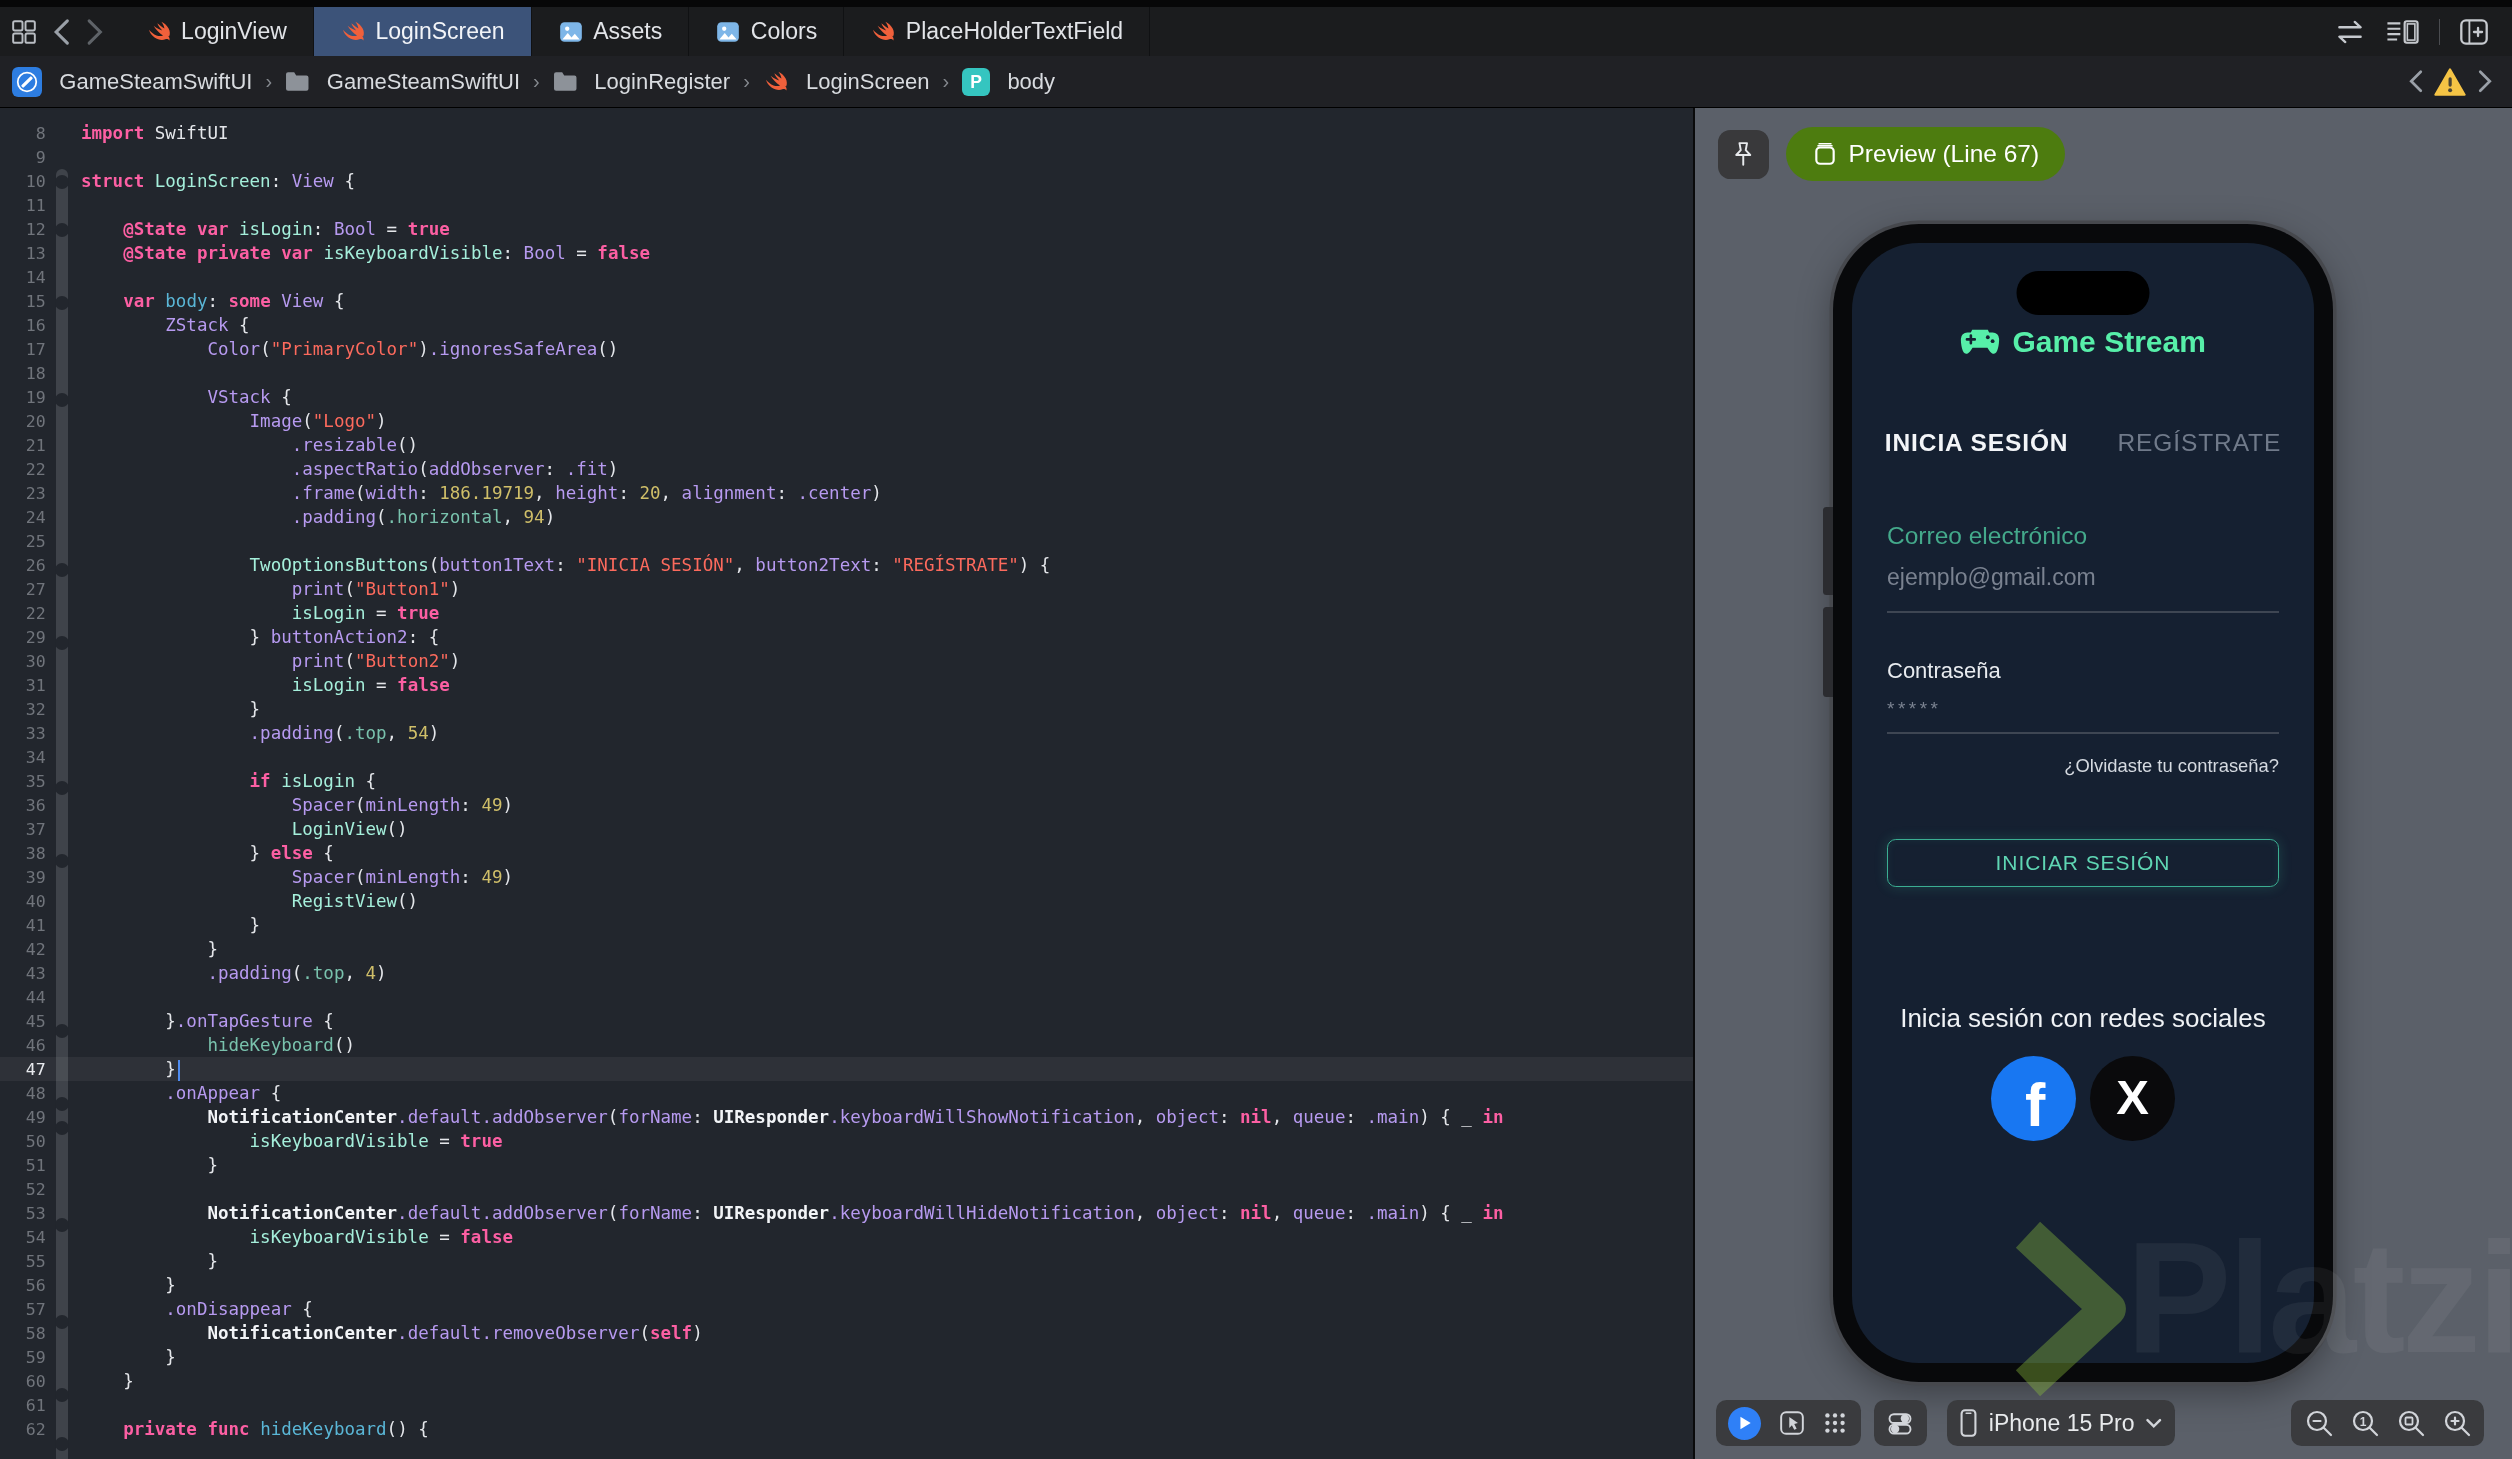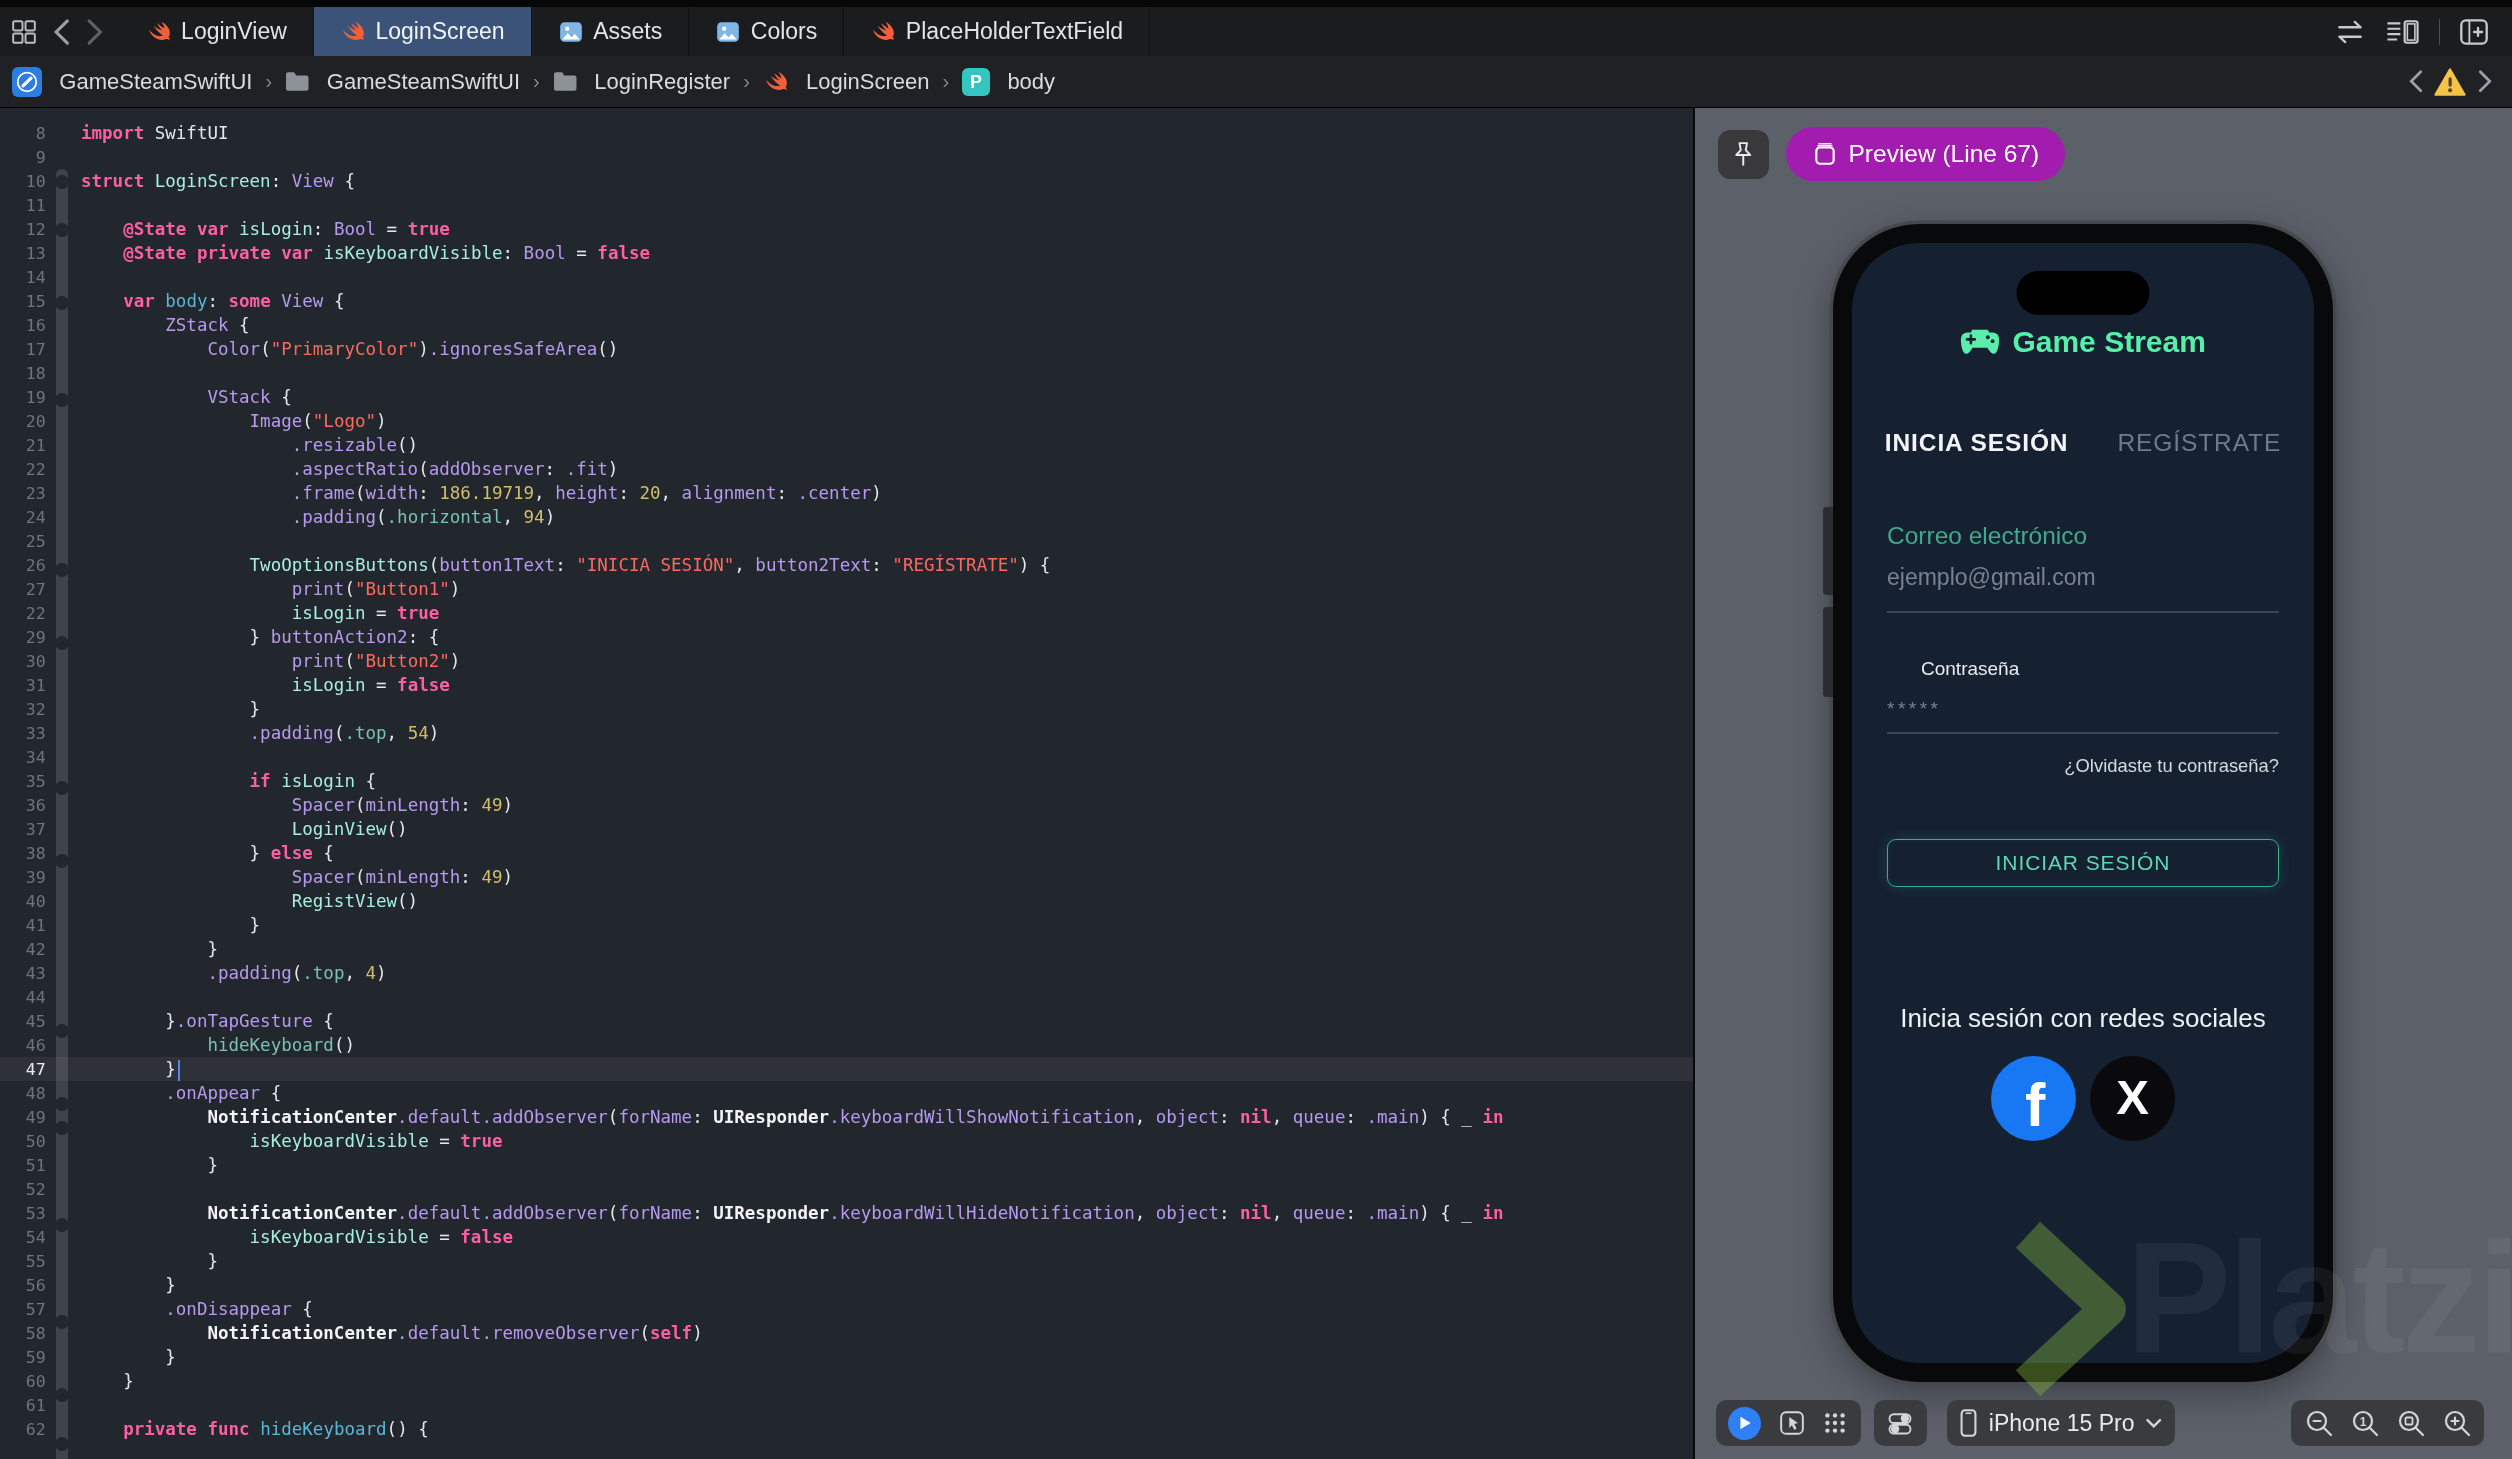--- a/index.html
+++ b/index.html
@@ -36,38 +36,38 @@
   .tok-n{color:#D0BF69;}
   .tok-fn{color:#79C2AD;}
   .tok-d{color:#5AB6D6;}
   .tok-w{color:#F2F4F7;font-weight:bold;}
   .caret{display:inline-block;width:2.6px;height:21px;background:#4f8cf0;vertical-align:middle;margin-left:1.8px;}
   .fold-ribbon{position:absolute;left:56px;width:12.3px;top:61px;bottom:0;background:#3f434a;border-radius:6.1px 6.1px 0 0;z-index:0;}
   .notch{position:absolute;left:55px;width:14px;height:14px;border-radius:50%;background:#22262d;z-index:2;}
   
   .preview{position:absolute;top:108px;left:1693px;right:0;bottom:0;background:#5b6069;border-left:2.6px solid #0a0a0b;overflow:hidden;}
   .pin-btn{position:absolute;left:23px;top:22px;width:51px;height:49px;border-radius:12.3px;background:#39393b;display:flex;align-items:center;justify-content:center;}
-  .preview-capsule{position:absolute;left:91px;top:19px;height:54px;border-radius:28px;background:#a21caf;color:#fff;display:flex;align-items:center;gap:10.5px;padding:0 26px;font-size:24.5px;}
+  .preview-capsule{position:absolute;left:91px;top:19px;height:54px;border-radius:28px;background:#4d7c0f;color:#fff;display:flex;align-items:center;gap:10.5px;padding:0 26px;font-size:24.5px;}
   
   .phone{position:absolute;left:138px;top:116px;width:500px;height:1158px;border-radius:86px;background:#08090b;box-shadow:0 0 0 3.5px #46484d,0 10.5px 35px rgba(0,0,0,.35);}
   .side-btn{position:absolute;left:-10.5px;width:10.5px;background:#2b2c30;border-radius:3.5px 0 0 3.5px;}
   .vol1{top:283px;height:88px;}
   .vol2{top:383px;height:90px;}
   .screen{position:absolute;inset:19px;border-radius:67px;background:#152031;overflow:hidden;}
   .island{position:absolute;top:28px;left:50%;transform:translateX(-50%);width:133px;height:44px;border-radius:23px;background:#000;}
   .logo-row{position:absolute;top:82px;width:100%;display:flex;justify-content:center;align-items:center;gap:12.3px;color:#57EFA9;font-size:30px;font-weight:bold;}
   .auth-tabs{position:absolute;top:186px;width:100%;display:flex;justify-content:center;gap:49px;font-size:24.5px;letter-spacing:0.9px;}
   .tab-login{color:#f3f5f8;font-weight:bold;}
   .tab-register{color:#707a8a;}
   .fld{position:absolute;left:35px;}
   .email-label{top:279px;color:#44A98B;font-size:24.5px;}
   .email-ph{top:321px;color:#7A8290;font-size:23px;}
   .rule{position:absolute;left:35px;right:35px;height:1.8px;background:#3e4653;}
   .rule1{top:368px;} .rule2{top:489px;}
-  .pass-label{top:415px;color:#E8EBEF;font-size:19px;margin-left:34px;}
+  .pass-label{top:415px;color:#E8EBEF;font-size:22px;}
   .pass-ph{top:455px;color:#7A8290;font-size:19px;letter-spacing:3.5px;}
   .forgot{position:absolute;right:35px;top:512px;color:#D5DAE1;font-size:18.4px;}
   .login-btn{position:absolute;left:35px;right:35px;top:596px;height:46px;border:1.8px solid #3BAE92;border-radius:8.8px;color:#5FD6B4;font-size:21px;letter-spacing:0.9px;display:flex;align-items:center;justify-content:center;background:transparent;
     box-shadow:0 0 12.3px rgba(64,220,180,.18), inset 0 0 8.8px rgba(64,220,180,.08);}
   .social-title{position:absolute;width:100%;top:760px;text-align:center;color:#EFF2F5;font-size:26px;}
   .social-row{position:absolute;width:100%;top:813px;display:flex;justify-content:center;gap:14px;}
   .fb{width:85px;height:85px;border-radius:50%;background:#1877F2;position:relative;overflow:hidden;}
   .fb::after{content:"f";position:absolute;left:50%;top:50%;transform:translate(-42%,-42%);color:#fff;font-size:61px;font-weight:bold;}
   .xc{width:85px;height:85px;border-radius:50%;background:#0a0a0c;position:relative;}
   .xc::after{content:"X";position:absolute;left:50%;top:50%;transform:translate(-50%,-54%);color:#fff;font-size:49px;font-weight:bold;}

